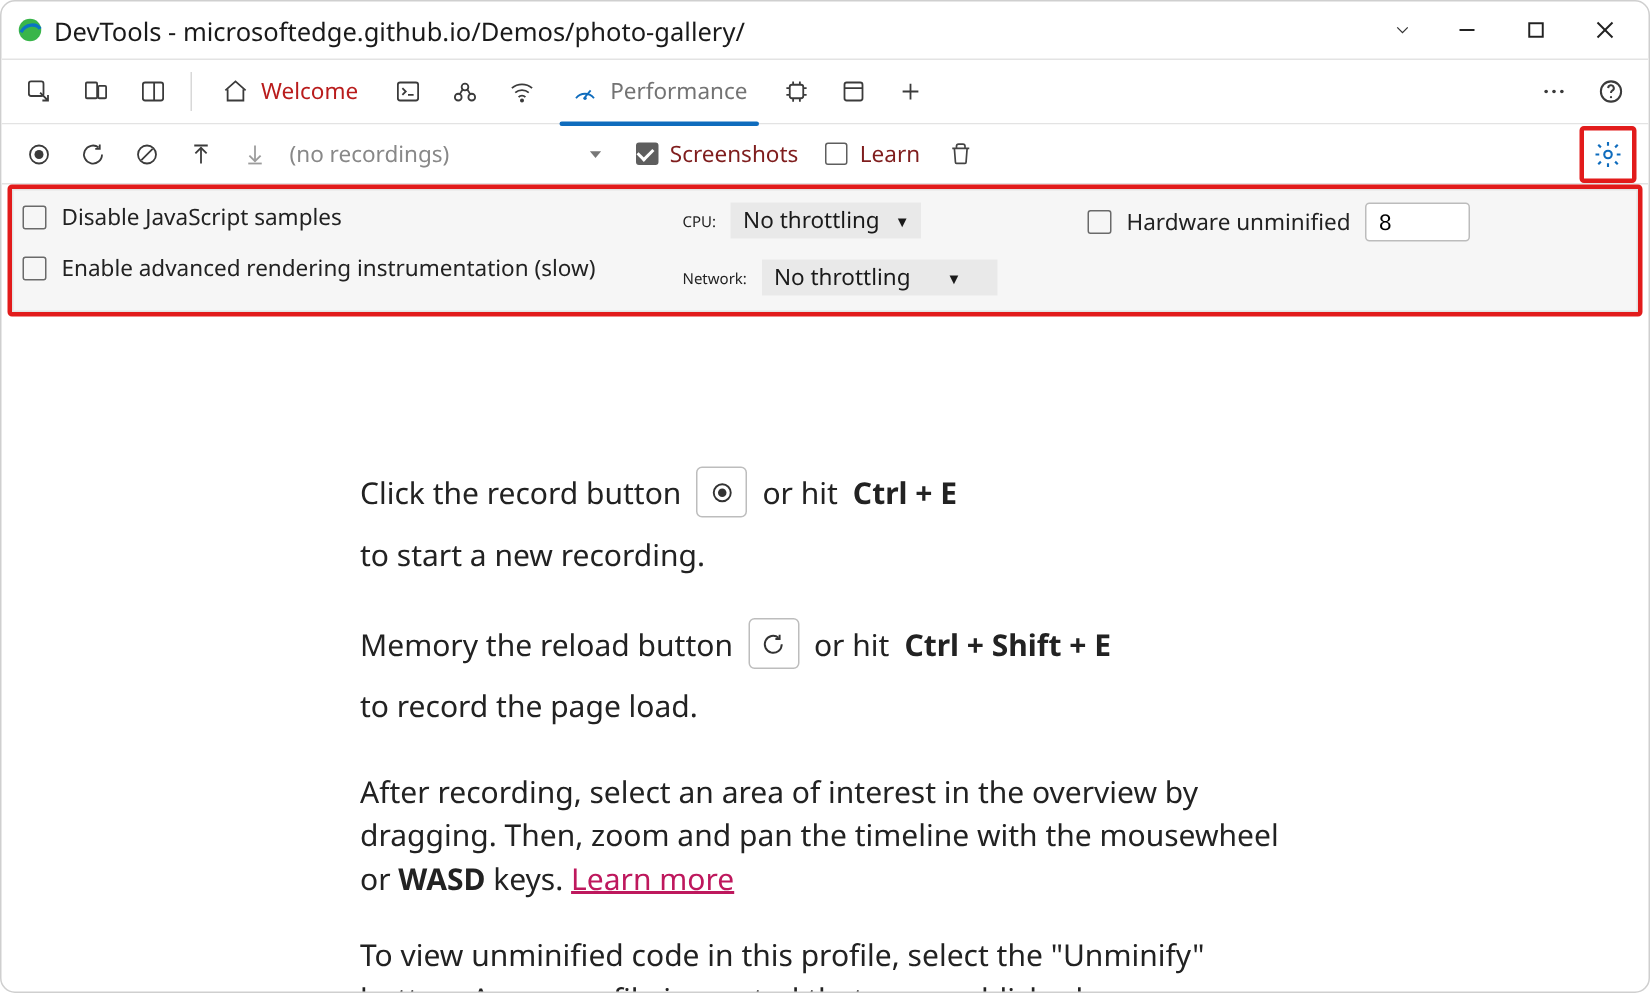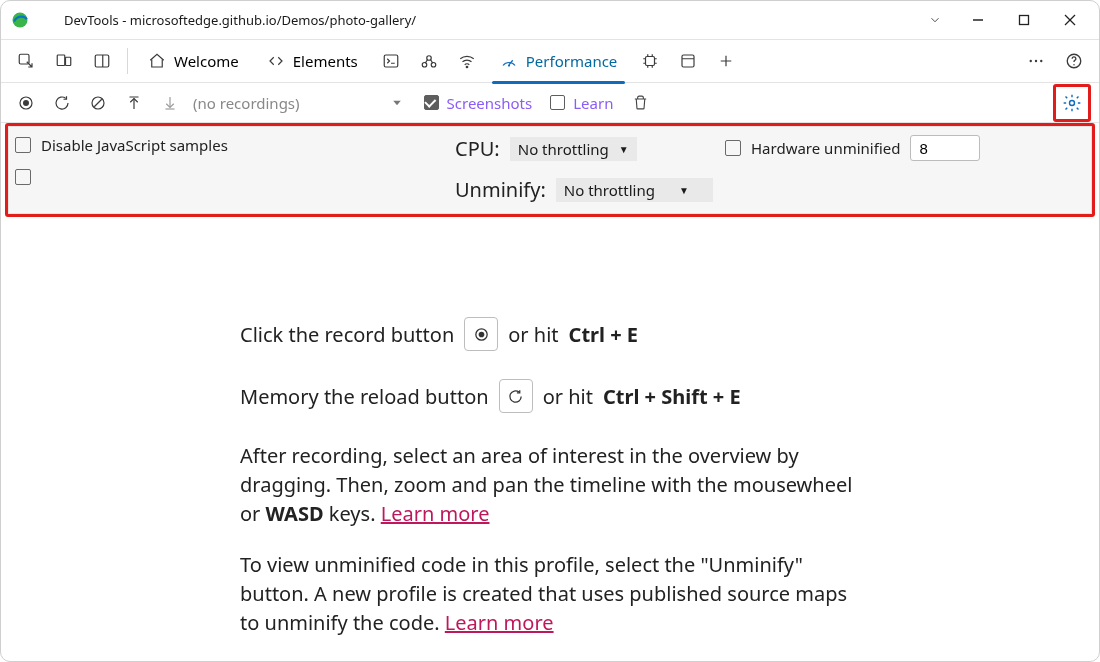--- a/index.html
+++ b/index.html
@@ -17,21 +17,21 @@
     position: relative;
   }
   
   .titlebar {
     height: 38px;
     display:flex;
     align-items:center;
     padding: 0 6px;
   }
   .titlebar .app-icon { width:18px; height:18px; margin:0 7px 0 4px; }
-  .titlebar .title { font-size:13px; color:#1a1a1a;margin-left:28px; }
+  .titlebar .title { font-size:17px; color:#1a1a1a; }
   .titlebar .spacer { flex:1; }
   .winbtn { width:46px; height:38px; display:flex; align-items:center; justify-content:center; color:#1a1a1a; }
   .winbtn svg { width:12px; height:12px; stroke:#222; fill:none; stroke-width:1.3; }
   .chevbtn { width:40px; display:flex; align-items:center; justify-content:center; }
   .chevbtn svg { width:14px; height:14px; stroke:#333; fill:none; stroke-width:1.5; }
   
   .tabs {
     height:44px;
     border-top:1px solid #e3e3e3;
     border-bottom:1px solid #e3e3e3;
@@ -44,45 +44,45 @@
     width:38px; height:38px;
     display:flex; align-items:center; justify-content:center;
     color:#444;
     border-radius:2px;
   }
   .icon-btn svg { width:18px; height:18px; stroke:#3b3b3b; fill:none; stroke-width:1.6; }
   .vsep { width:1px; height:26px; background:#d8d8d8; margin:0 6px; }
   .tab {
     display:flex; align-items:center; gap:8px;
     padding:0 14px; height:44px;
-    font-size:15px; color:#000000;
+    font-size:15px; color:#b91c1c;
     position:relative;
   }
   .tab svg { width:18px; height:18px; stroke:#3b3b3b; fill:none; stroke-width:1.6; }
-  .tab.active { color:#0369a1; }
+  .tab.active { color:#737373; }
   .tab.active svg { stroke:#0F6CBD; }
   .tab.active::after {
     content:""; position:absolute; left:6px; right:6px; bottom:-1px; height:3px; background:#0F6CBD; border-radius:2px;
   }
   .tabs .spacer { flex:1; }
   .more-btn svg, .help-btn svg { width:18px; height:18px; stroke:#3b3b3b; fill:none; stroke-width:1.8; }
 
   
   .perf-toolbar {
     height:40px;
     border-bottom:1px solid #e3e3e3;
     display:flex; align-items:center;
     padding:0 8px;
     gap:2px;
     background:#fff;
   }
   .perf-toolbar .icon-btn { width:34px; height:34px; }
   .perf-toolbar .norec { color:#888; font-size:15px; margin-left:4px; }
   .chk {
-    display:flex; align-items:center; gap:8px; font-size:15px; color:#8b5cf6;
+    display:flex; align-items:center; gap:8px; font-size:15px; color:#7f1d1d;
     padding:0 8px;
   }
   .chk .box {
     width:15px; height:15px; border:1.5px solid #5e5e5e; border-radius:2px; display:flex; align-items:center; justify-content:center; background:#fff;
   }
   .chk .box.checked { background:#5e5e5e; }
   .chk .box.checked::after { content:""; width:8px; height:5px; border-left:2px solid #fff; border-bottom:2px solid #fff; transform:rotate(-45deg) translateY(-1px); }
   .trash svg { width:17px; height:17px; stroke:#444; fill:none; stroke-width:1.6; }
   .gear-highlight { border:3px solid #e21b1b; border-radius:3px; padding:0; width:38px; height:38px; display:flex; align-items:center; justify-content:center; }
   .gear-highlight svg { width:20px; height:20px; stroke:#0F6CBD; fill:none; stroke-width:1.7; }
@@ -98,21 +98,21 @@
   .settings-col { display:flex; flex-direction:column; gap:14px; }
   .settings-col.left { width:440px; }
   .settings-col.mid { width:270px; }
   .settings-col.right { flex:1; }
   .chkset { display:flex; align-items:center; gap:10px; font-size:15px; color:#222; }
   .chkset .box { width:16px; height:16px; border:1.4px solid #6a6a6a; border-radius:2px; }
   .selrow { display:flex; align-items:center; gap:10px; font-size:15px; }
   .sel { display:flex; align-items:center; gap:10px; background:#e9e9e9; padding:2px 8px; font-size:15px; }
   .sel .caret { font-size:10px; }
   .num-input { width:70px; height:26px; border:1px solid #bcbcbc; border-radius:3px; background:#fff; font-size:15px; padding:0 8px; }
-  .label { font-size:20px; color:#222; }
+  .label { font-size:10px; color:#222; }
 
   
   .content { padding:100px 0 0 0; display:flex; justify-content:center; }
   .content-inner { width:620px; font-size:20px; color:#222; line-height:1.45; }
   .hint-row { display:flex; align-items:center; gap:10px; margin-bottom:28px; flex-wrap:wrap; }
   .mini-btn { width:34px; height:34px; border:1px solid #bdbdbd; border-radius:4px; display:flex; align-items:center; justify-content:center; background:#fff; }
   .mini-btn svg { width:17px; height:17px; stroke:#333; fill:none; stroke-width:1.8; }
   .link { color:#be185d; text-decoration:underline; }
   .para { margin-bottom:22px; }
   strong { font-weight:700; }
@@ -172,27 +172,20 @@
       </svg>
   </div>
   <div class="vsep"></div>
   <div class="tab">
     <svg viewBox="0 0 24 24">
         <path d="M3 11l9-8 9 8"></path>
         <path d="M5 10v10h14V10"></path>
       </svg>
     <span>Welcome</span>
   </div>
-  <div class="tab">
-    <svg viewBox="0 0 24 24">
-        <polyline points="9 7 4 12 9 17"></polyline>
-        <polyline points="15 7 20 12 15 17"></polyline>
-      </svg>
-    <span>Elements</span>
-  </div>
   <div class="icon-btn">
     <svg viewBox="0 0 24 24">
         <rect x="3" y="4" width="18" height="16" rx="2"></rect>
         <polyline points="7 9 10 12 7 15"></polyline>
         <line x1="12" y1="15" x2="17" y2="15"></line>
       </svg>
   </div>
   <div class="icon-btn">
     <svg viewBox="0 0 24 24">
         <circle cx="12" cy="8" r="3"></circle>
@@ -325,32 +318,33 @@
 
 <div class="settings-panel-wrap">
   <div class="settings-panel">
     <div class="settings-col left">
       <label class="chkset">
         <span class="box"></span>
         <span>Disable JavaScript samples</span>
       </label>
       <label class="chkset">
         <span class="box"></span>
+        <span>Enable advanced rendering instrumentation (slow)</span>
       </label>
     </div>
     <div class="settings-col mid">
       <div class="selrow">
         <span class="label">CPU:</span>
         <div class="sel">
           <span>No throttling</span>
           <span class="caret">▼</span>
         </div>
       </div>
       <div class="selrow">
-        <span class="label">Unminify:</span>
+        <span class="label">Network:</span>
         <div class="sel" style="padding-right:24px">
           <span>No throttling</span>
           <span class="caret" style="margin-left:14px">▼</span>
         </div>
       </div>
     </div>
     <div class="settings-col right">
       <label class="chkset">
         <span class="box"></span>
         <span>Hardware unminified</span>
@@ -365,31 +359,33 @@
     <div class="hint-row">
       <span>Click the record button</span>
       <span class="mini-btn">
         <svg viewBox="0 0 24 24">
             <circle cx="12" cy="12" r="8"></circle>
             <circle cx="12" cy="12" r="4" fill="#333" stroke="none"></circle>
           </svg>
       </span>
       <span>or hit</span>
       <strong>Ctrl + E</strong>
+      <span>to start a new recording.</span>
     </div>
     <div class="hint-row">
       <span>Memory the reload button</span>
       <span class="mini-btn">
         <svg viewBox="0 0 24 24">
             <path d="M20 12a8 8 0 1 1-3-6.2"></path>
             <polyline points="18 3 18 7 14 7"></polyline>
           </svg>
       </span>
       <span>or hit</span>
       <strong>Ctrl + Shift + E</strong>
+      <span>to record the page load.</span>
     </div>
     <div class="para">
       <span>After recording, select an area of interest in the overview by dragging. Then, zoom and pan the timeline with the mousewheel or </span><strong>WASD</strong><span> keys. </span><a href="#" class="link">Learn more</a>
     </div>
     <div class="para">
       <span>To view unminified code in this profile, select the "Unminify" button. A new profile is created that uses published source maps to unminify the code. </span><a href="#" class="link">Learn more</a>
     </div>
   </div>
 </div>
 

